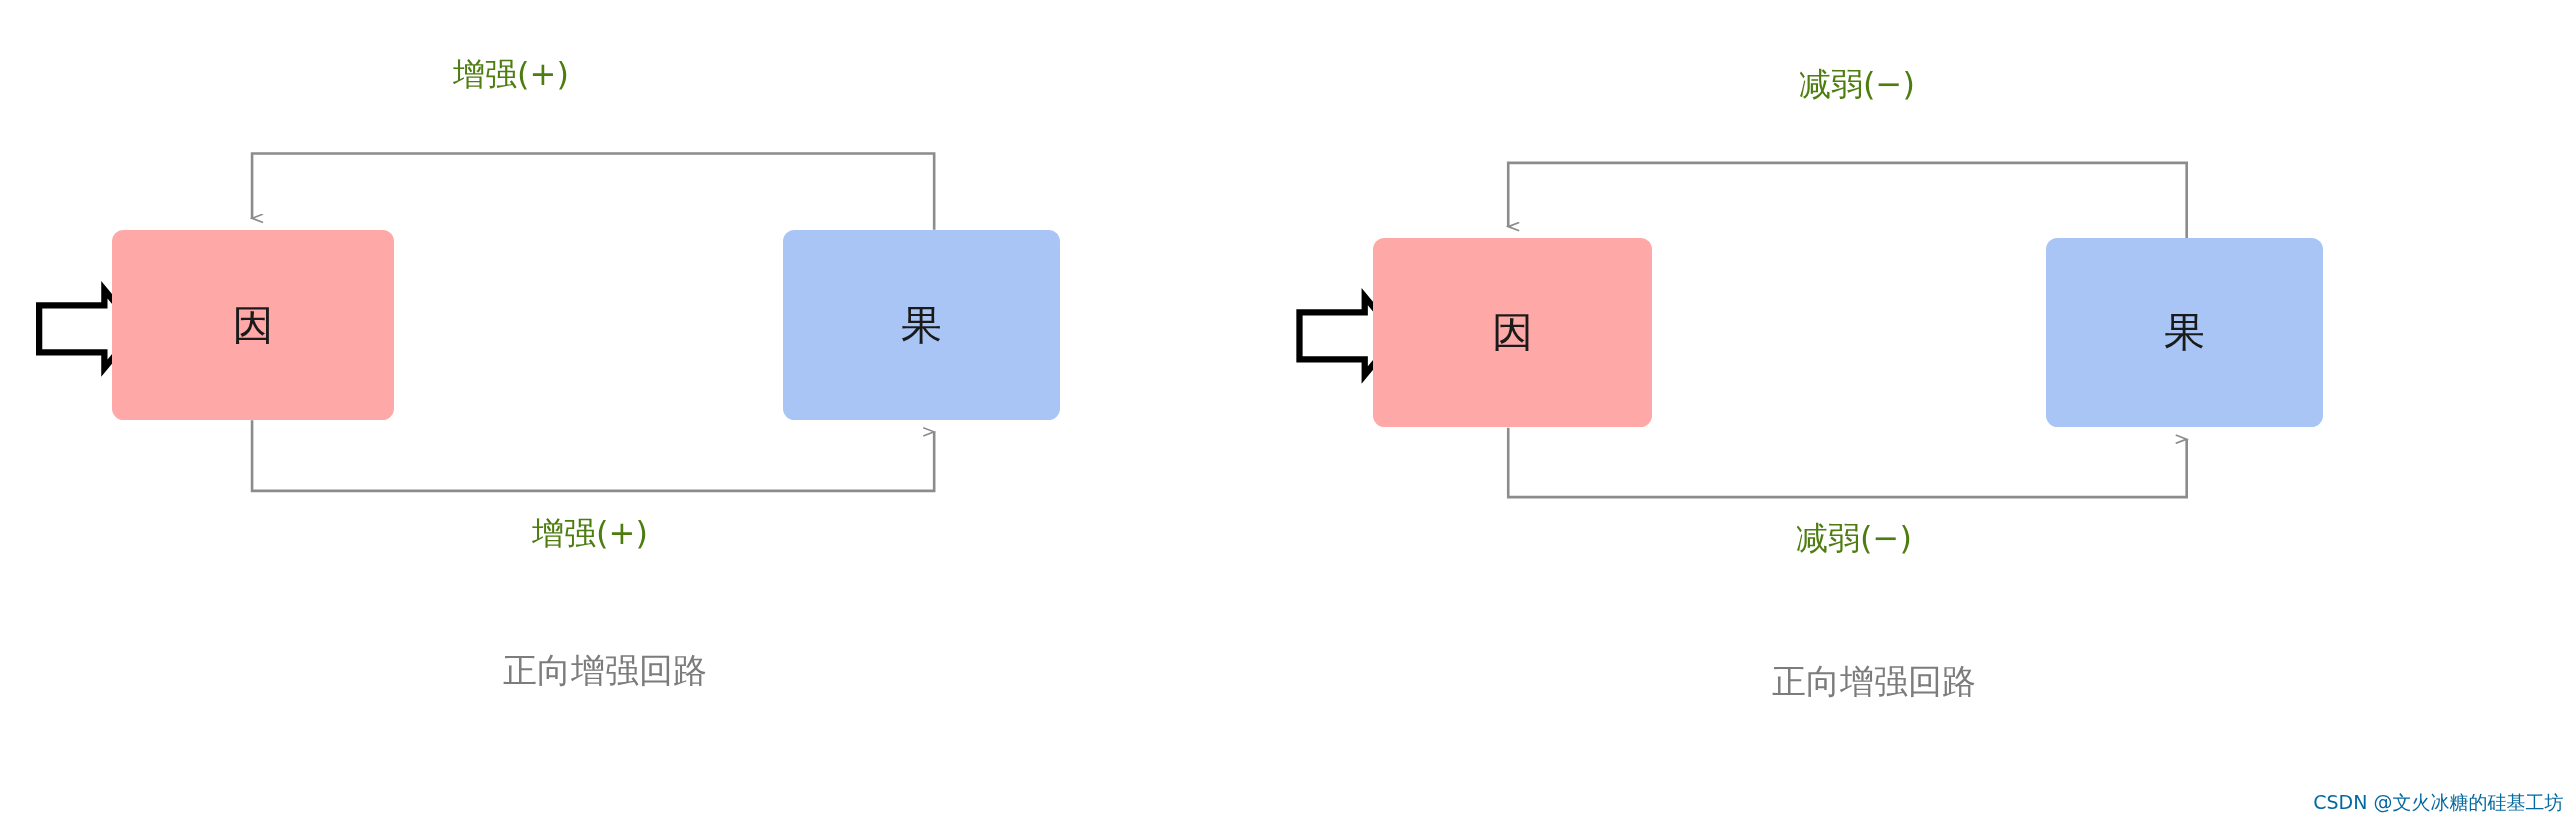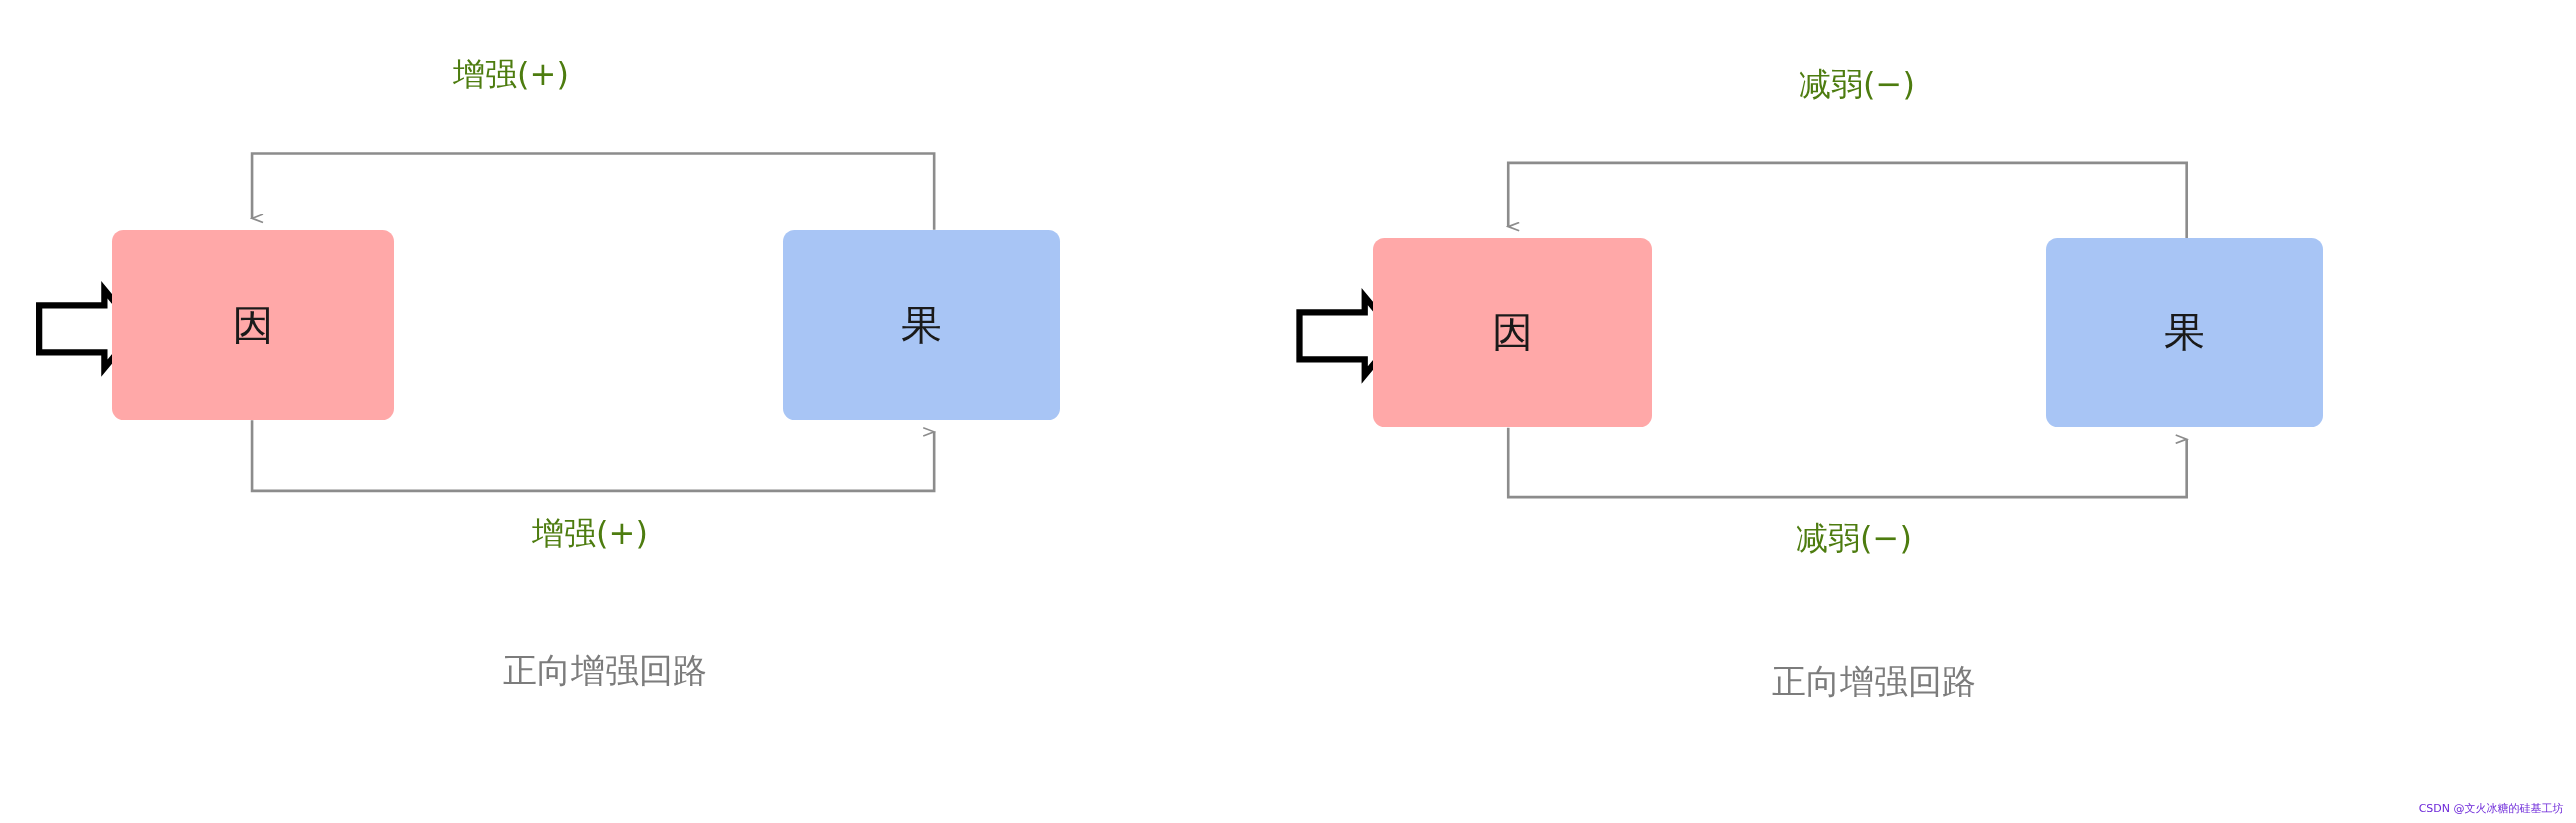--- a/index.html
+++ b/index.html
@@ -85,22 +85,22 @@
     user-select: none;
   }
   #pos-caption { left: 605px; top: 653px; transform: translateX(-50%); }
   #neg-caption { left: 586px; top: 664px; transform: translateX(-50%); }
 
   
   #watermark {
     position: absolute;
     right: 12.5px;
     bottom: 8.4px;
-    font-size: 11px;
-    color: #6d28d9;
+    font-size: 19px;
+    color: #0369a1;
     white-space: nowrap;
     font-family: "DejaVu Sans", "Liberation Sans", sans-serif;
     user-select: none;
   }
 </style>
 </head>
 <body>
 
 <div id="canvas">
 

